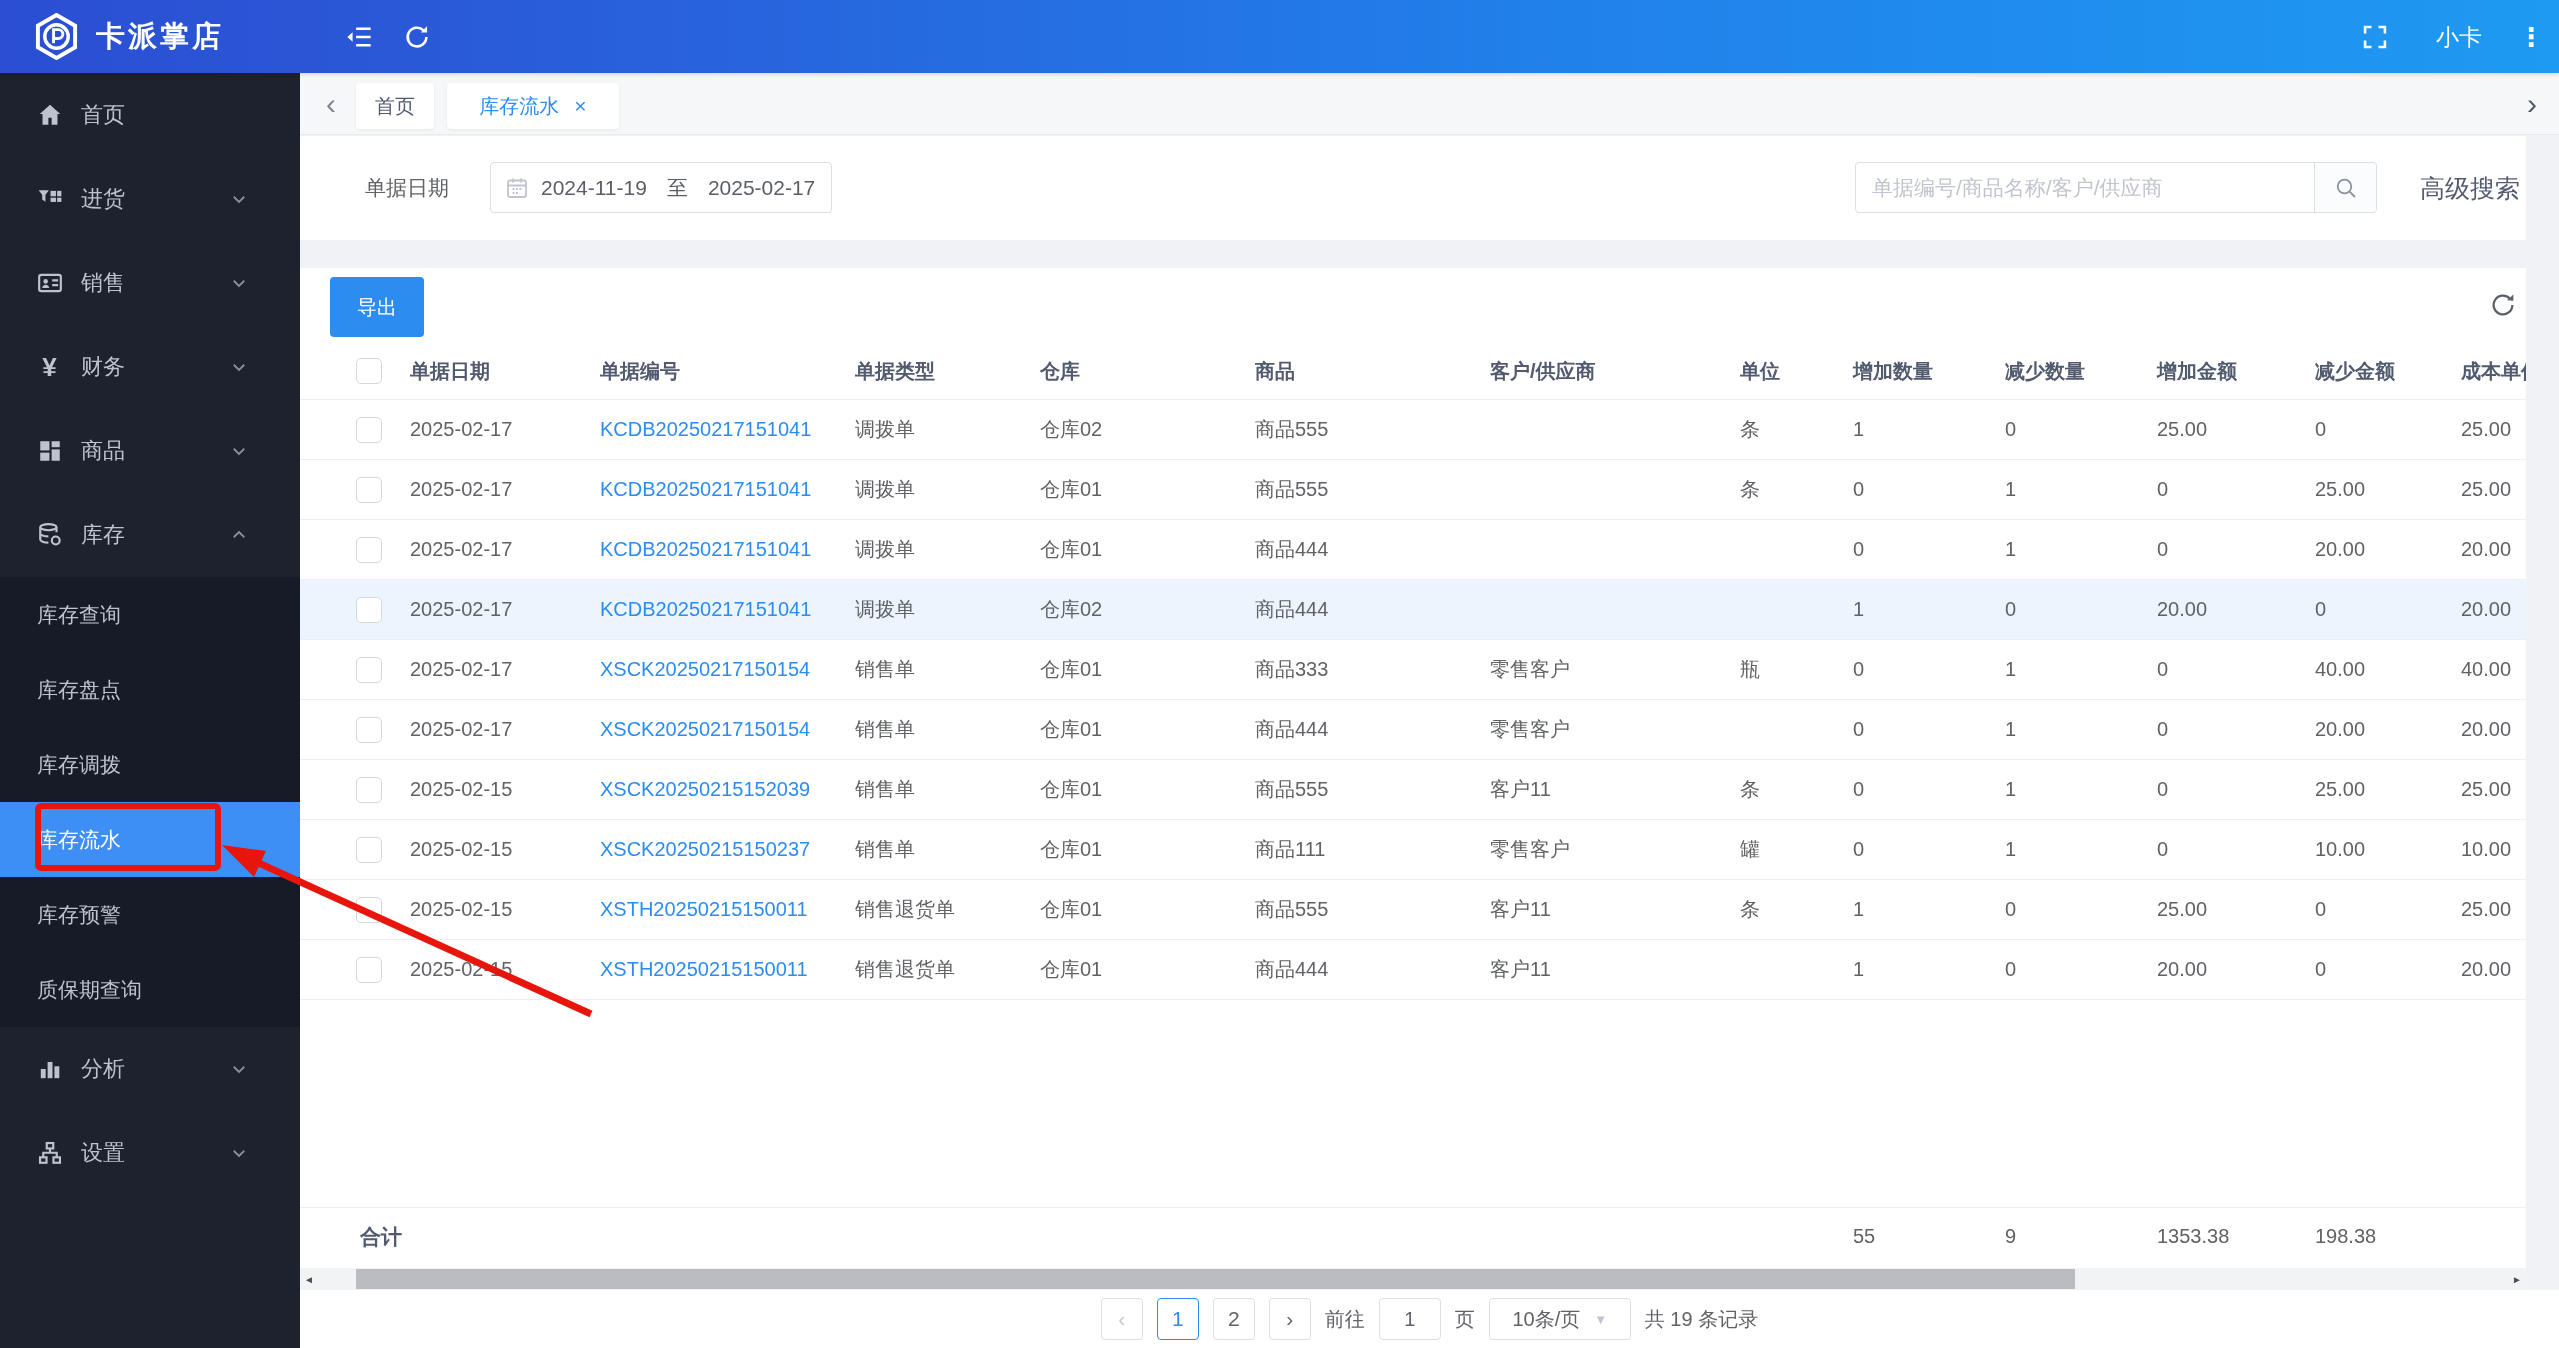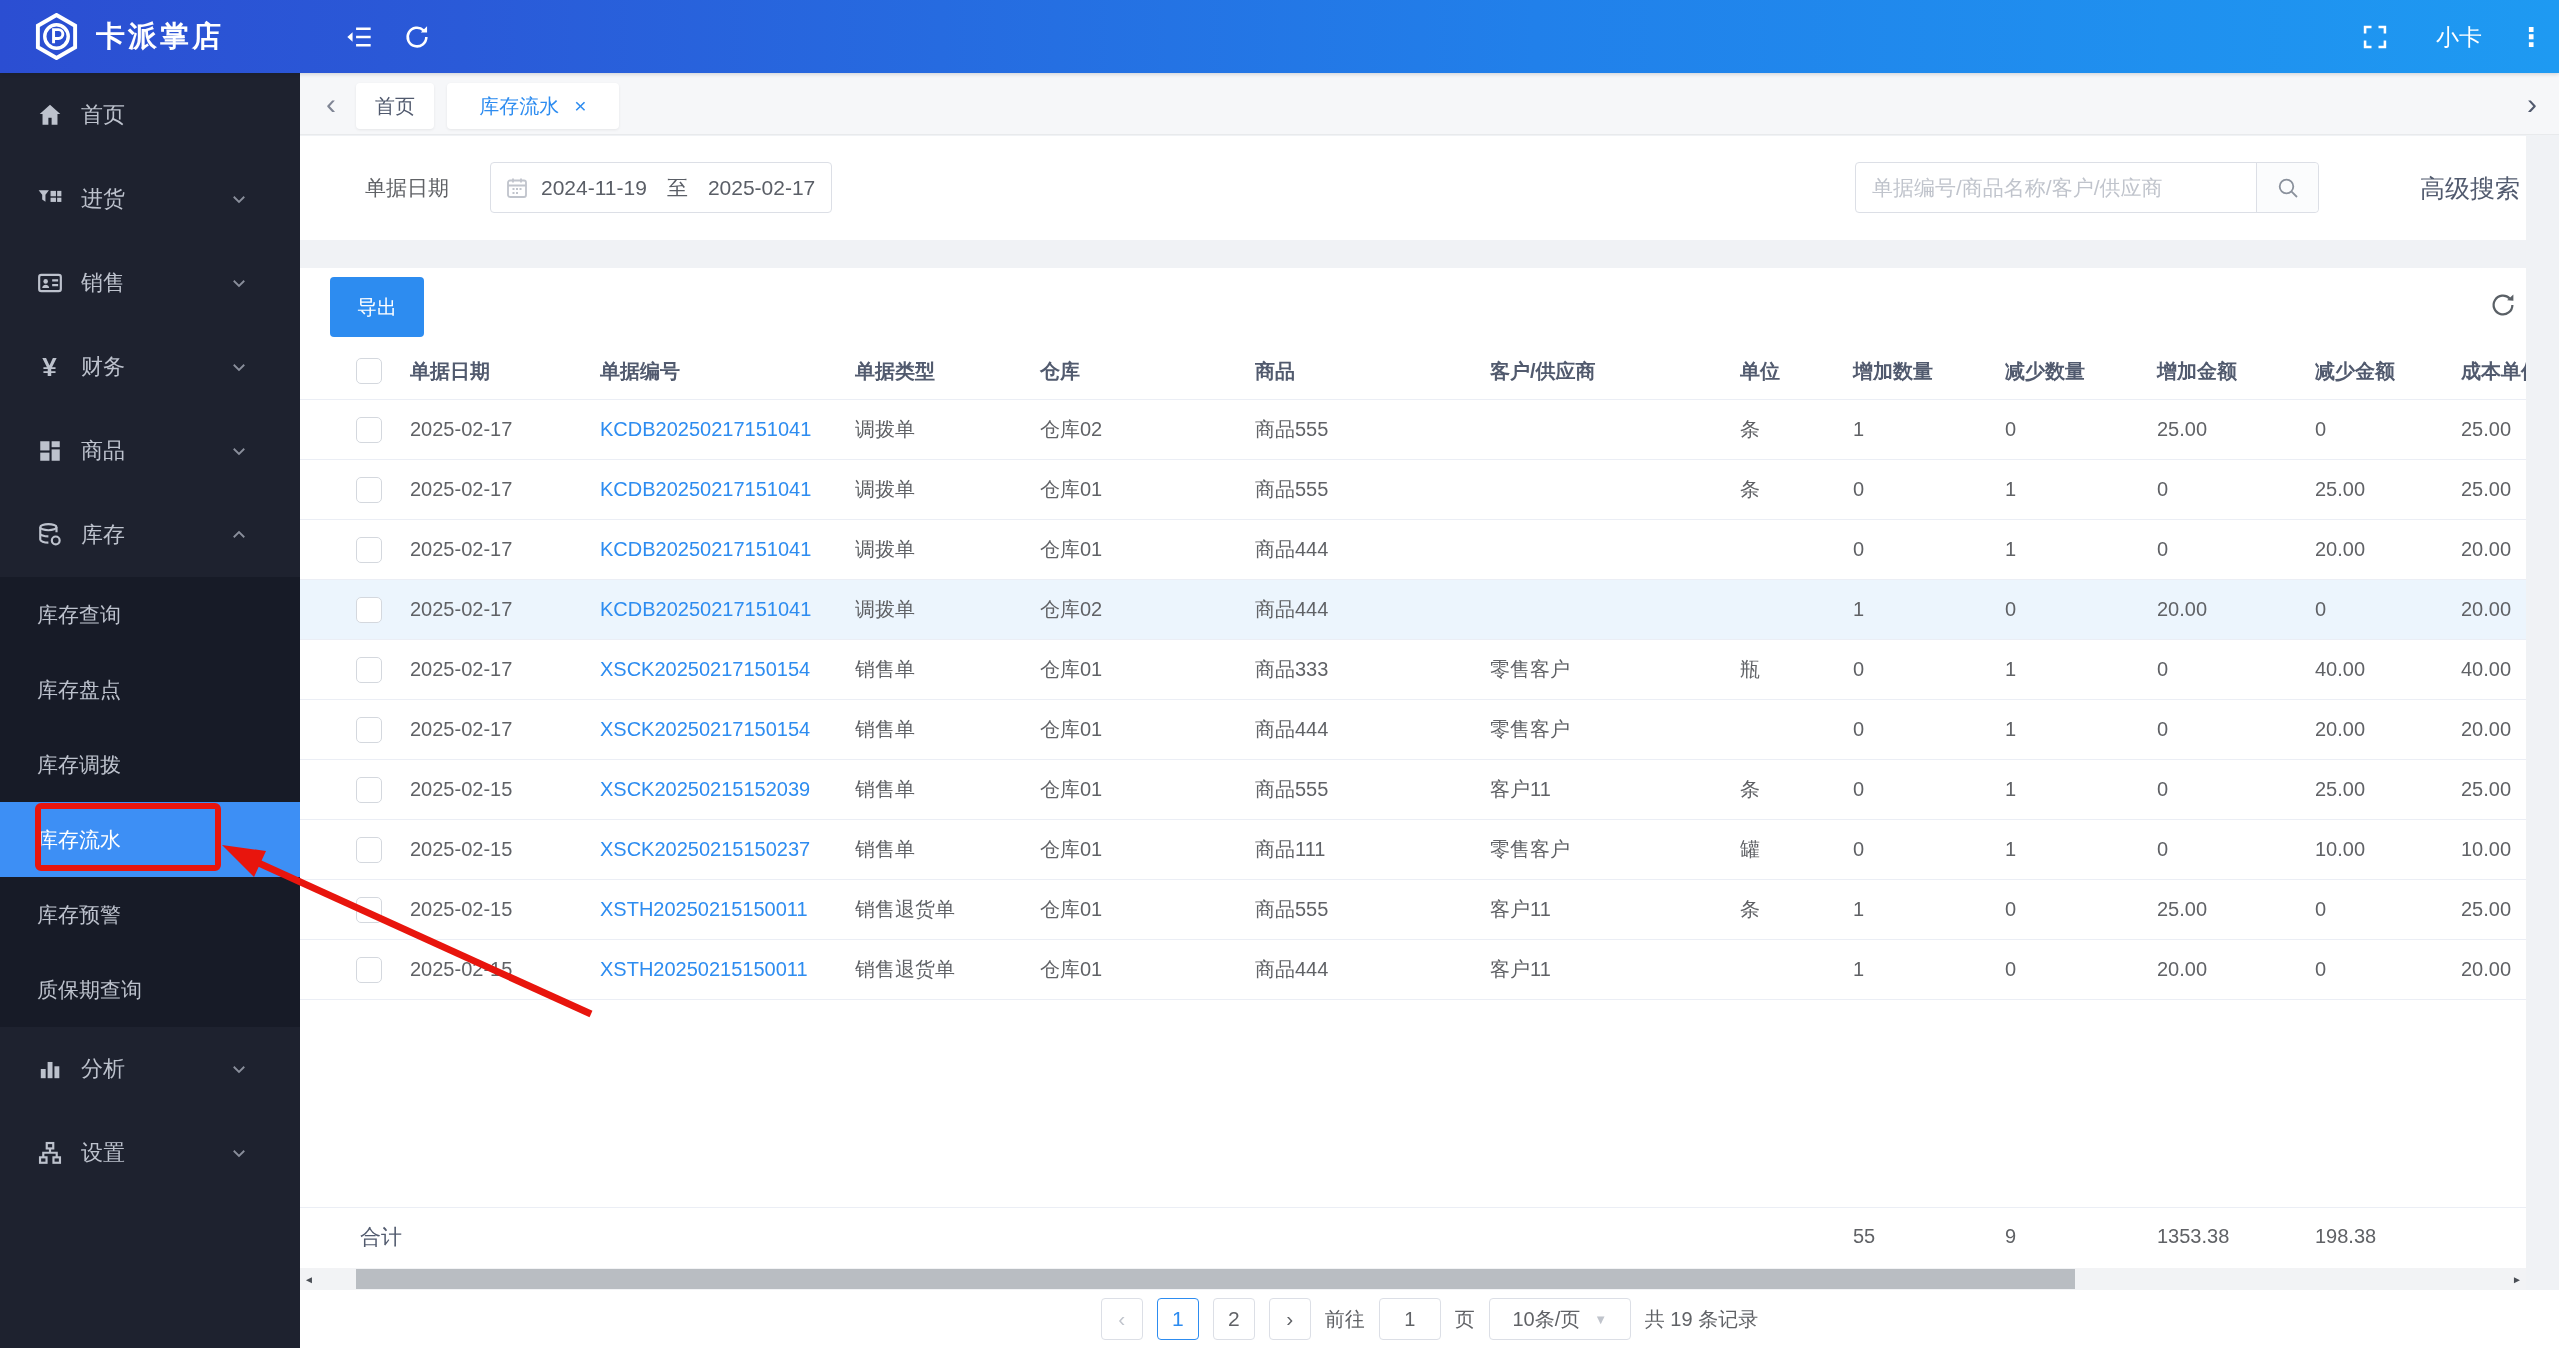--- a/index.html
+++ b/index.html
@@ -44,21 +44,21 @@
   .tab.t2 { left:147px; width:172px; color:#2d8cf0; }
   .tab-close { margin-left:15px; font-size:21px; color:#2d8cf0; cursor:pointer; }
 
   
   .filter-card { position:absolute; left:300px; top:136px; width:2226px; height:104px; background:#fff; }
   .filter-label { position:absolute; left:65px; top:0; height:104px; line-height:104px; font-size:21px; color:#606266; }
   .date-input { position:absolute; left:190px; top:26px; width:342px; height:51px; border:1px solid #dcdfe6;
     border-radius:4px; background:#fff; display:flex; align-items:center; padding-left:14px; font-size:21px; color:#5a5e66; cursor:text; }
   .date-input .cal { width:24px; height:24px; margin-right:12px; flex:none; }
   .date-sep { margin:0 20px; }
-  .search-wrap { position:absolute; left:1555px; top:26px; width:464px; height:51px; border:1px solid #dcdfe6; border-radius:4px; background:#fff; display:flex; }
+  .search-wrap { position:absolute; left:1555px; top:26px; width:522px; height:51px; border:1px solid #dcdfe6; border-radius:4px; background:#fff; display:flex; }
   .search-wrap input { flex:1; border:none; outline:none; padding-left:16px; font-size:21px; color:#606266; background:transparent;
     font-family:"Liberation Sans","DejaVu Sans",sans-serif; }
   .search-wrap input::placeholder { color:#c0c4cc; }
   .search-btn { width:62px; border-left:1px solid #dcdfe6; background:#fbfcfd; display:flex; align-items:center; justify-content:center; border-radius:0 4px 4px 0; cursor:pointer; }
   .adv-search { position:absolute; left:2120px; top:0; height:104px; line-height:104px; font-size:25px; color:#515a6e; cursor:pointer; }
 
   
   .table-card { position:absolute; left:300px; top:268px; width:2226px; height:1022px; background:#fff; overflow:hidden; }
   .export-btn { position:absolute; left:30px; top:9px; width:94px; height:60px; background:#2d8cf0; color:#fff;
     font-size:20px; border:none; border-radius:4px; display:flex; align-items:center; justify-content:center; cursor:pointer;
@@ -74,21 +74,21 @@
   .thead .cell { font-weight:bold; color:#515a6e; }
   .c-cb { padding-left:56px; }
   .cell.c0 { padding-left:25px; }
   .cell.c6 { padding-left:20px; }
   .cell.link { color:#2d8cf0; cursor:pointer; }
   .trow.hl { background:#ecf5fd; }
   .checkbox { display:inline-block; width:26px; height:26px; border:1px solid #d4d8de; border-radius:5px; background:#fff; vertical-align:middle; cursor:pointer; }
 
   .total-row { position:absolute; left:0; top:939px; width:2316px; height:58px; background:#fff; border-top:1px solid #ebeef5;
     display:grid; grid-template-columns:85px 205px 255px 185px 215px 235px 240px 123px 152px 152px 158px 146px 165px; align-items:center; }
-  .total-label { grid-column:1/9; font-size:21px; font-weight:normal; color:#515a6e; padding-left:60px; }
+  .total-label { grid-column:1/9; font-size:21px; font-weight:bold; color:#515a6e; padding-left:60px; }
   .total-cell { font-size:20px; color:#606266; padding-left:10px; }
 
   .hscroll { position:absolute; left:0; top:1000px; width:2226px; height:22px; background:#f2f3f5; display:flex; align-items:center; }
   .hs-arrow { width:18px; text-align:center; font-size:10px; color:#4a4e55; flex:none; cursor:pointer; }
   .hs-track { position:relative; flex:1; height:100%; }
   .hs-thumb { position:absolute; left:38px; top:1px; width:1719px; height:20px; background:#b9bdc2; cursor:pointer; }
 
   
   .pagebar { position:absolute; left:300px; top:1290px; width:2259px; height:58px; background:#fff;
     display:flex; align-items:center; justify-content:center; gap:14px; font-size:20px; color:#606266; }

